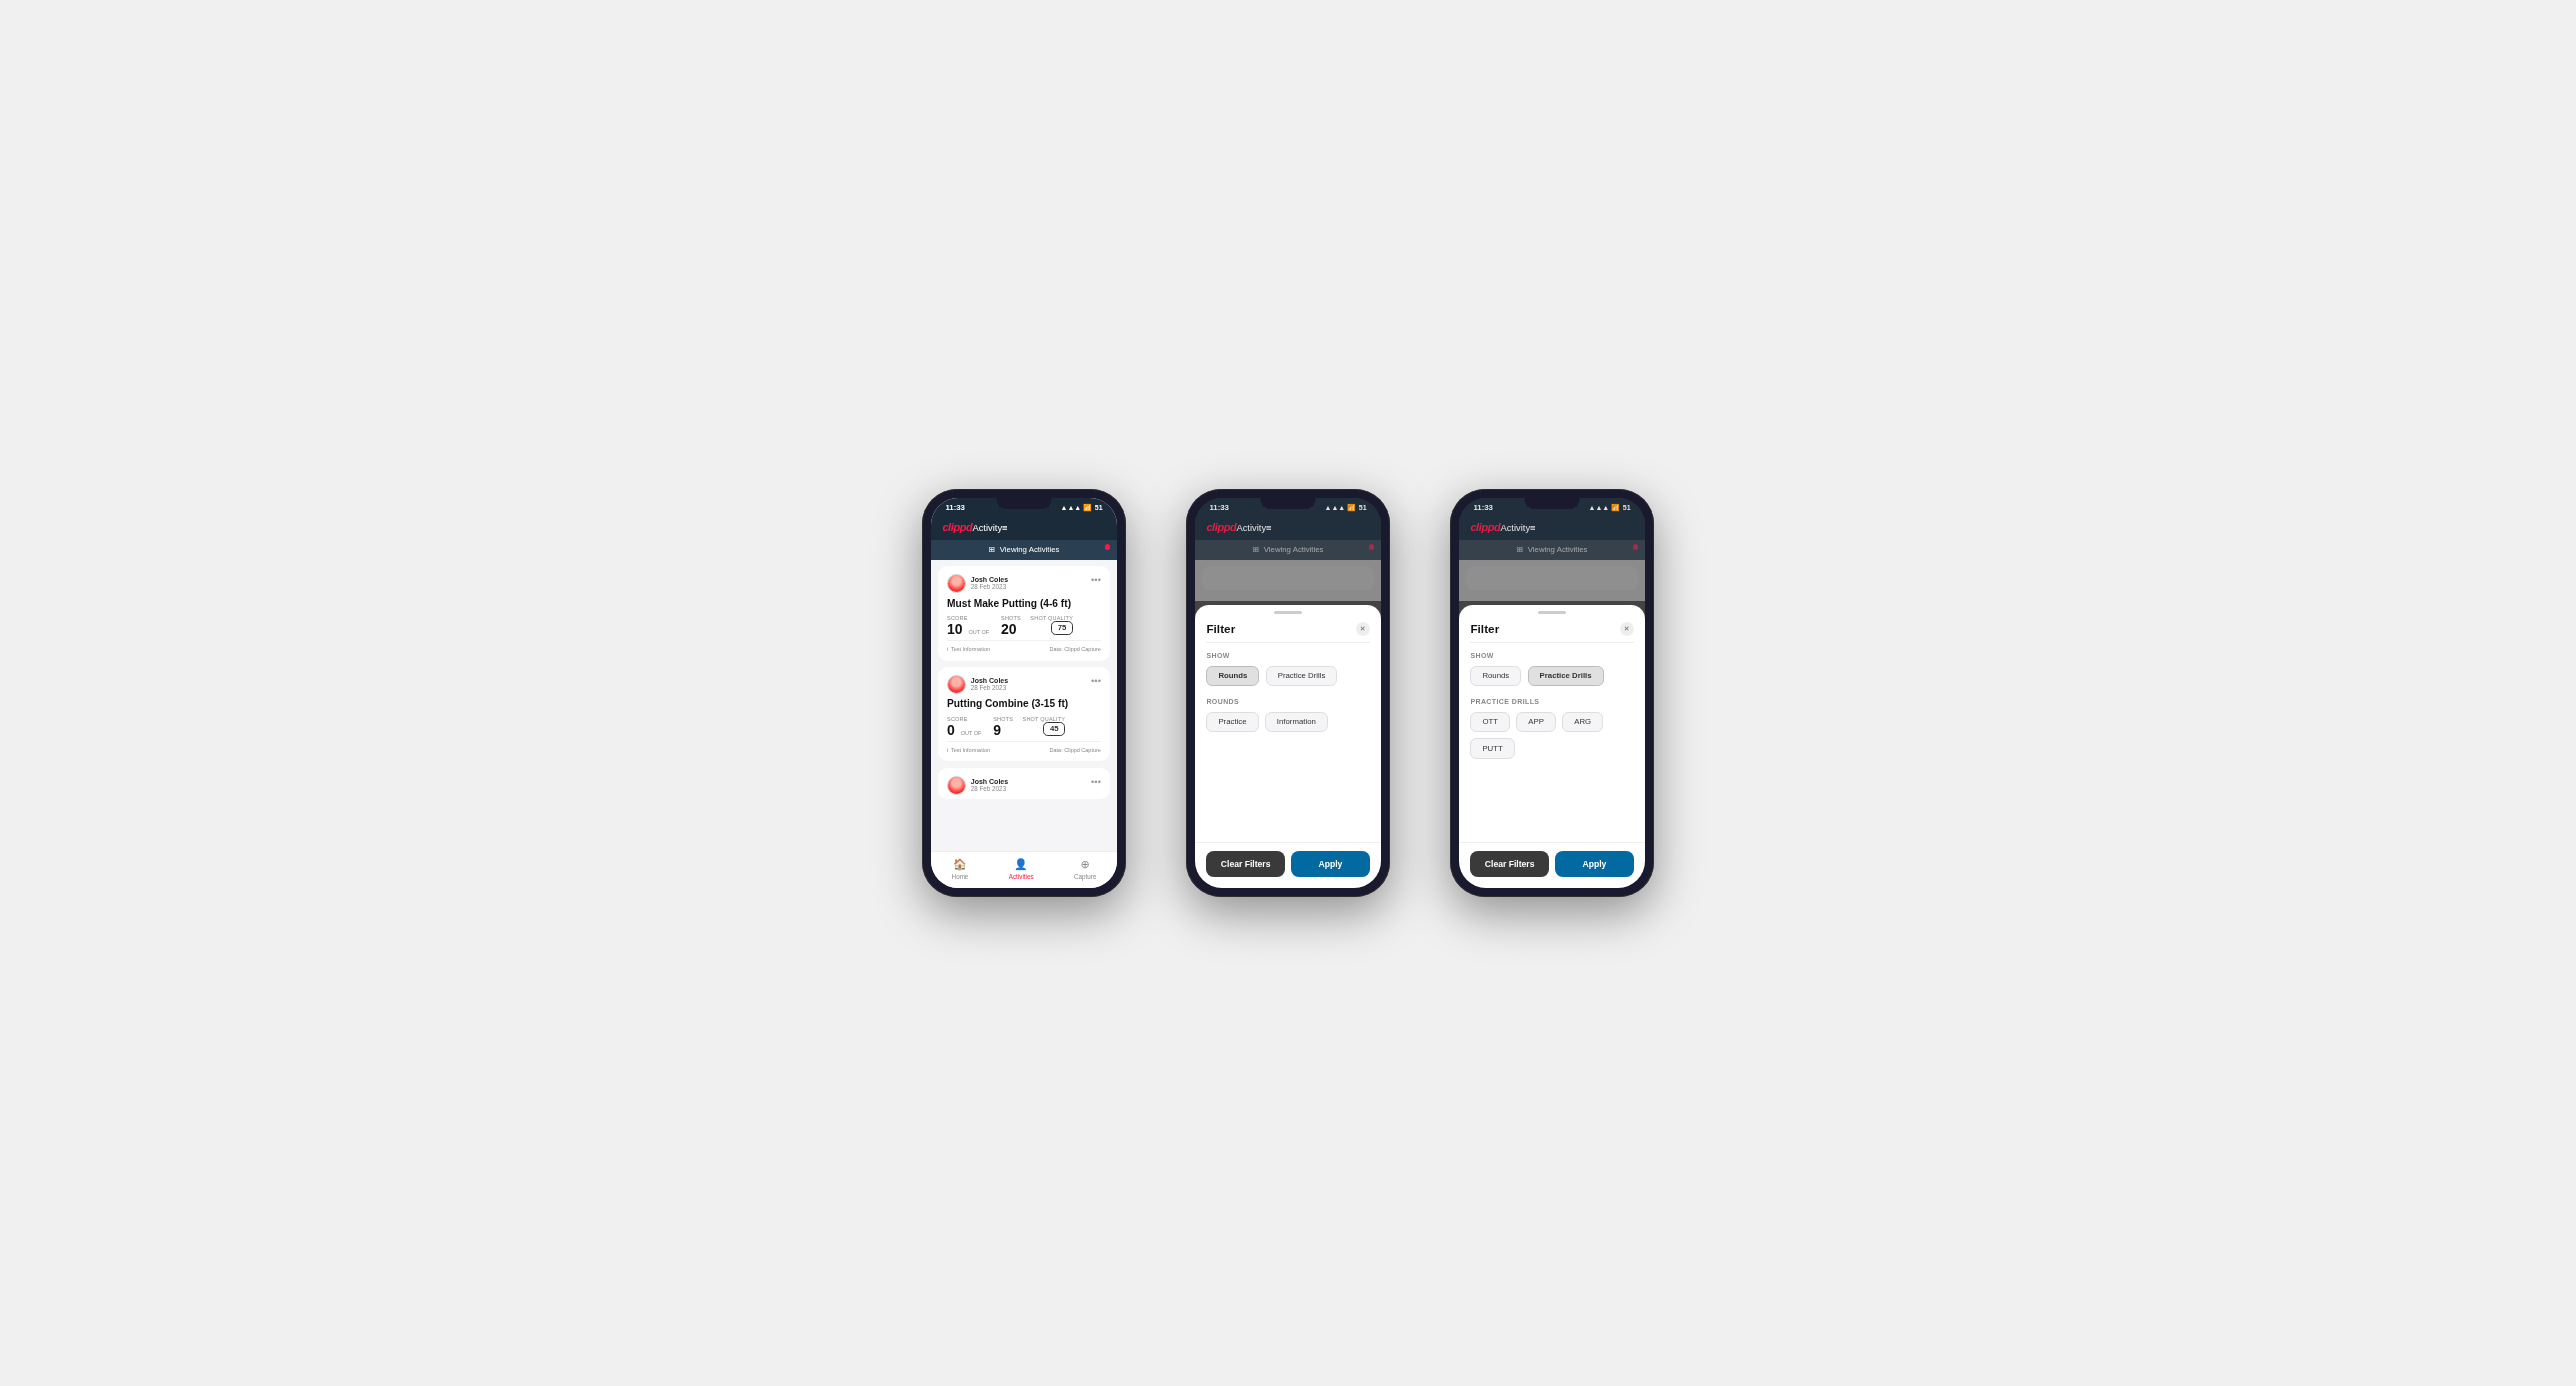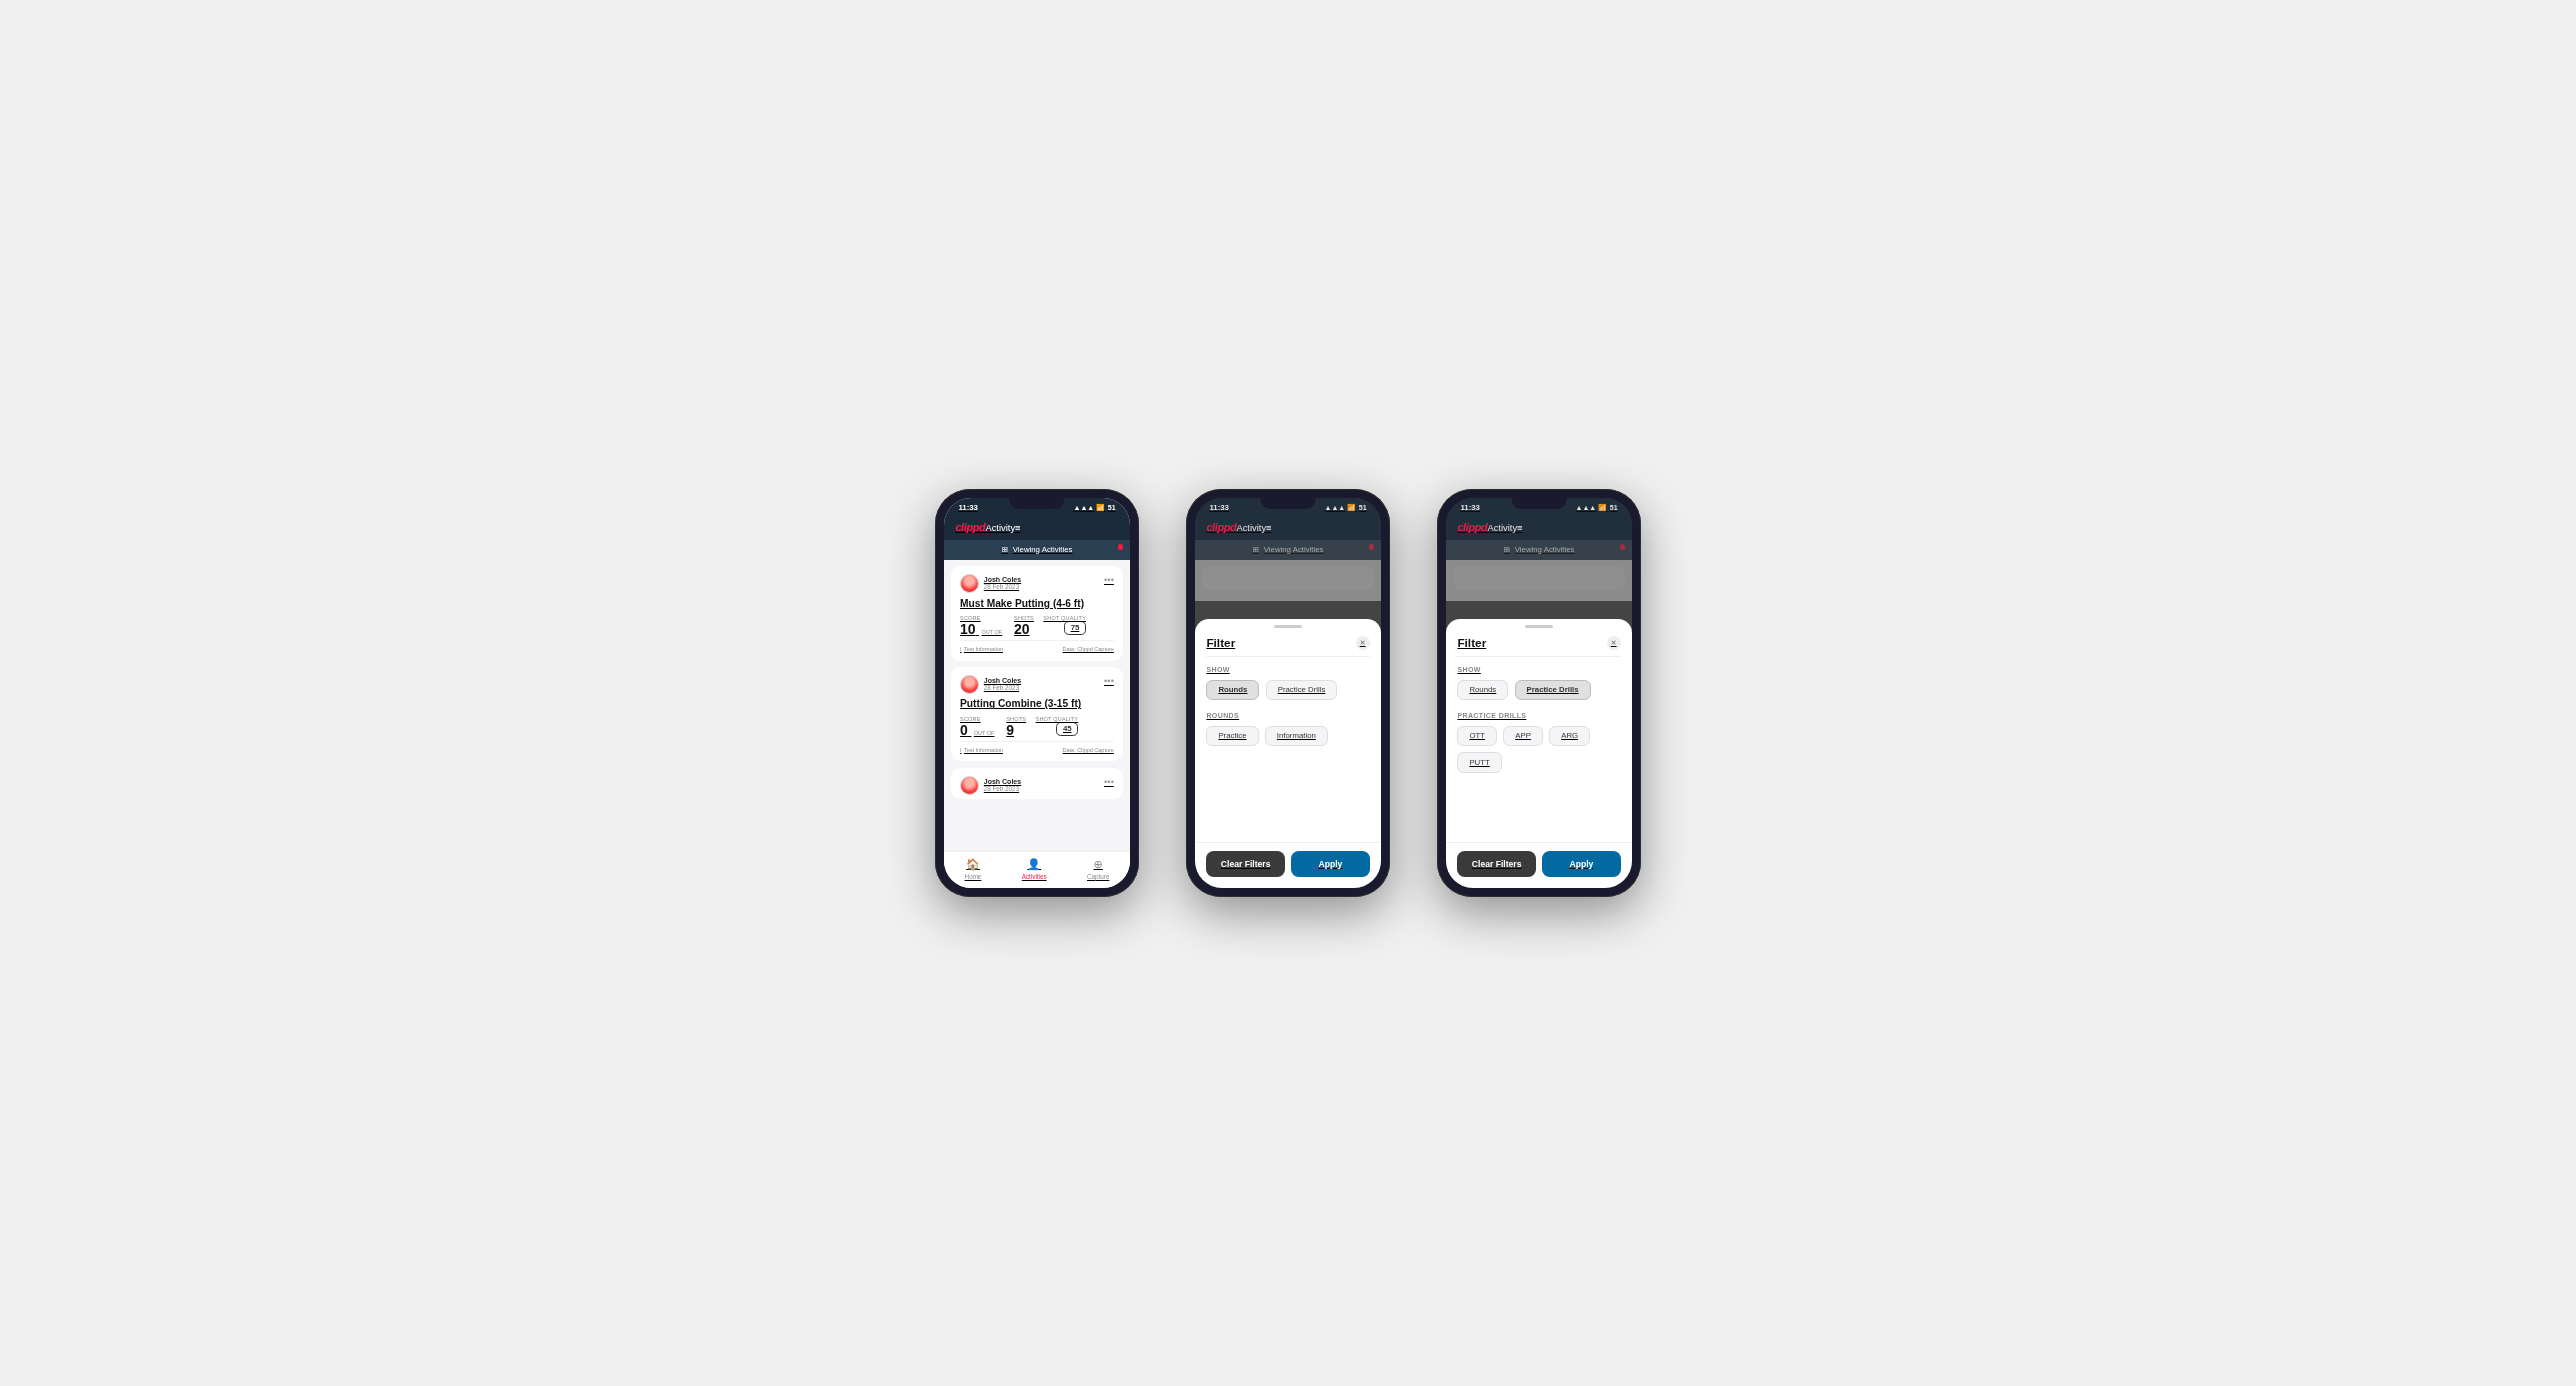--- a/index.html
+++ b/index.html
@@ -6,24 +6,23 @@
     body {
       background: #f0f0f0;
       display: flex;
       justify-content: center;
       align-items: center;
       min-height: 100vh;
       font-family: -apple-system, BlinkMacSystemFont, 'Segoe UI', sans-serif;
     }
     .scene {
       display: flex;
-      gap: 47px;
+      gap: 60px;
       align-items: center;
       padding: 47px;
-      text-decoration: underline;
     }
 
     
     .phone {
       width: 204px;
       min-height: 408px;
       background: #1a1a2e;
       border-radius: 35px;
       padding: 9.4px;
       box-shadow: 0 15.7px 47px rgba(0,0,0,0.4), inset 0 0 0 0.8px #333;
@@ -233,21 +232,21 @@
       opacity: 0.5;
     }
 
     
     .filter-sheet {
       background: #fff;
       border-radius: 14px 14px 0 0;
       flex: 1;
       display: flex;
       flex-direction: column;
-      margin-top: 18px;
+      margin-top: 4px;
     }
     .sheet-handle {
       width: 28px;
       height: 3.1px;
       background: #ccc;
       border-radius: 1.6px;
       margin: 6.3px auto 0;
     }
     .sheet-header {
       display: flex;

